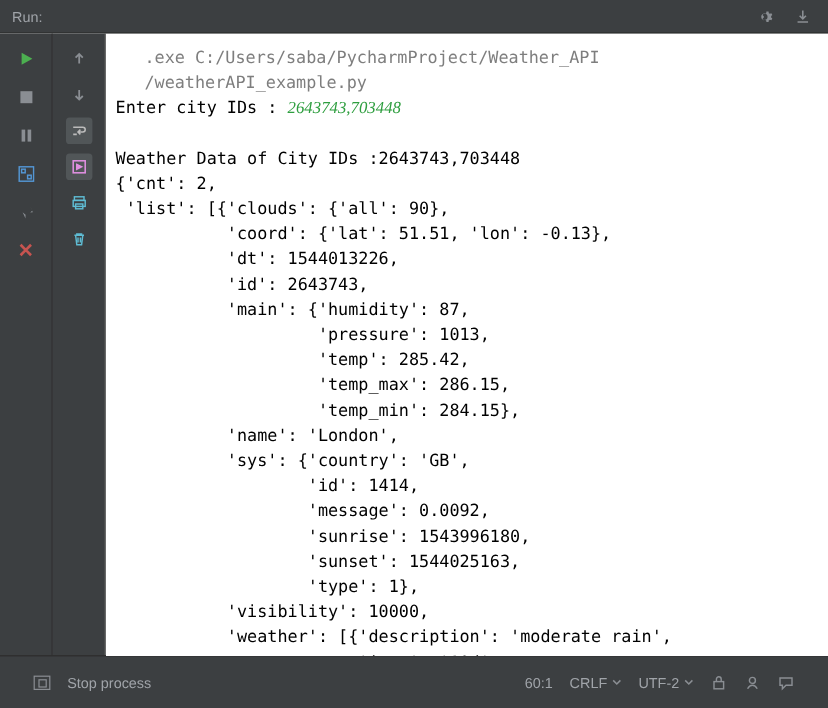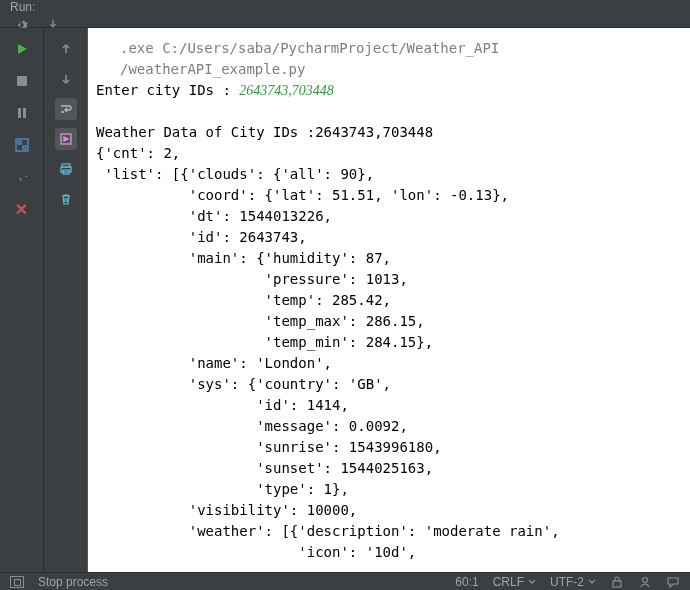--- a/index.html
+++ b/index.html
@@ -14,21 +14,20 @@
     flex-direction: column;
   }
 
   
   .topbar {
     height: 28px;
     background: #3c3f41;
     border-bottom: 1px solid #2b2b2b;
     display: flex;
     align-items: stretch;
-    flex-direction: column;
   }
   .run-label {
     color: #a0a4a9;
     padding: 0 10px;
     display: flex;
     align-items: center;
   }
   .tab {
     background: #4e5254;
     color: #bbbbbb;
@@ -119,27 +118,27 @@
     font-size: 14px;
     line-height: 1.5;
     color: #000;
     white-space: pre;
   }
   .c-path { color: #7e7e7e; margin-left: 24px; }
   .c-input { color: #2e9e3f; font-style: italic; font-family: Liberation Serif, serif; }
 
   
   .statusbar {
-    height: 18px;
+    height: 44px;
     background: #3c3f41;
     border-top: 1px solid #2b2b2b;
     display: flex;
     align-items: center;
     color: #a0a4a9;
-    padding: 0 10px;
+    padding: 0 28px;
     gap: 14px;
   }
   .statusbar-spacer { flex: 1; }
   .sb-item { display: flex; align-items: center; gap: 4px; text-align: right; }
   .lock-icon, .user-icon, .chat-icon, .tool-icon, .sep-icon {
     width: 14px; height: 14px; color: #8a8e93;
   }
   .tool-box {
     width: 14px; height: 12px;
     border: 1px solid #8a8e93;

